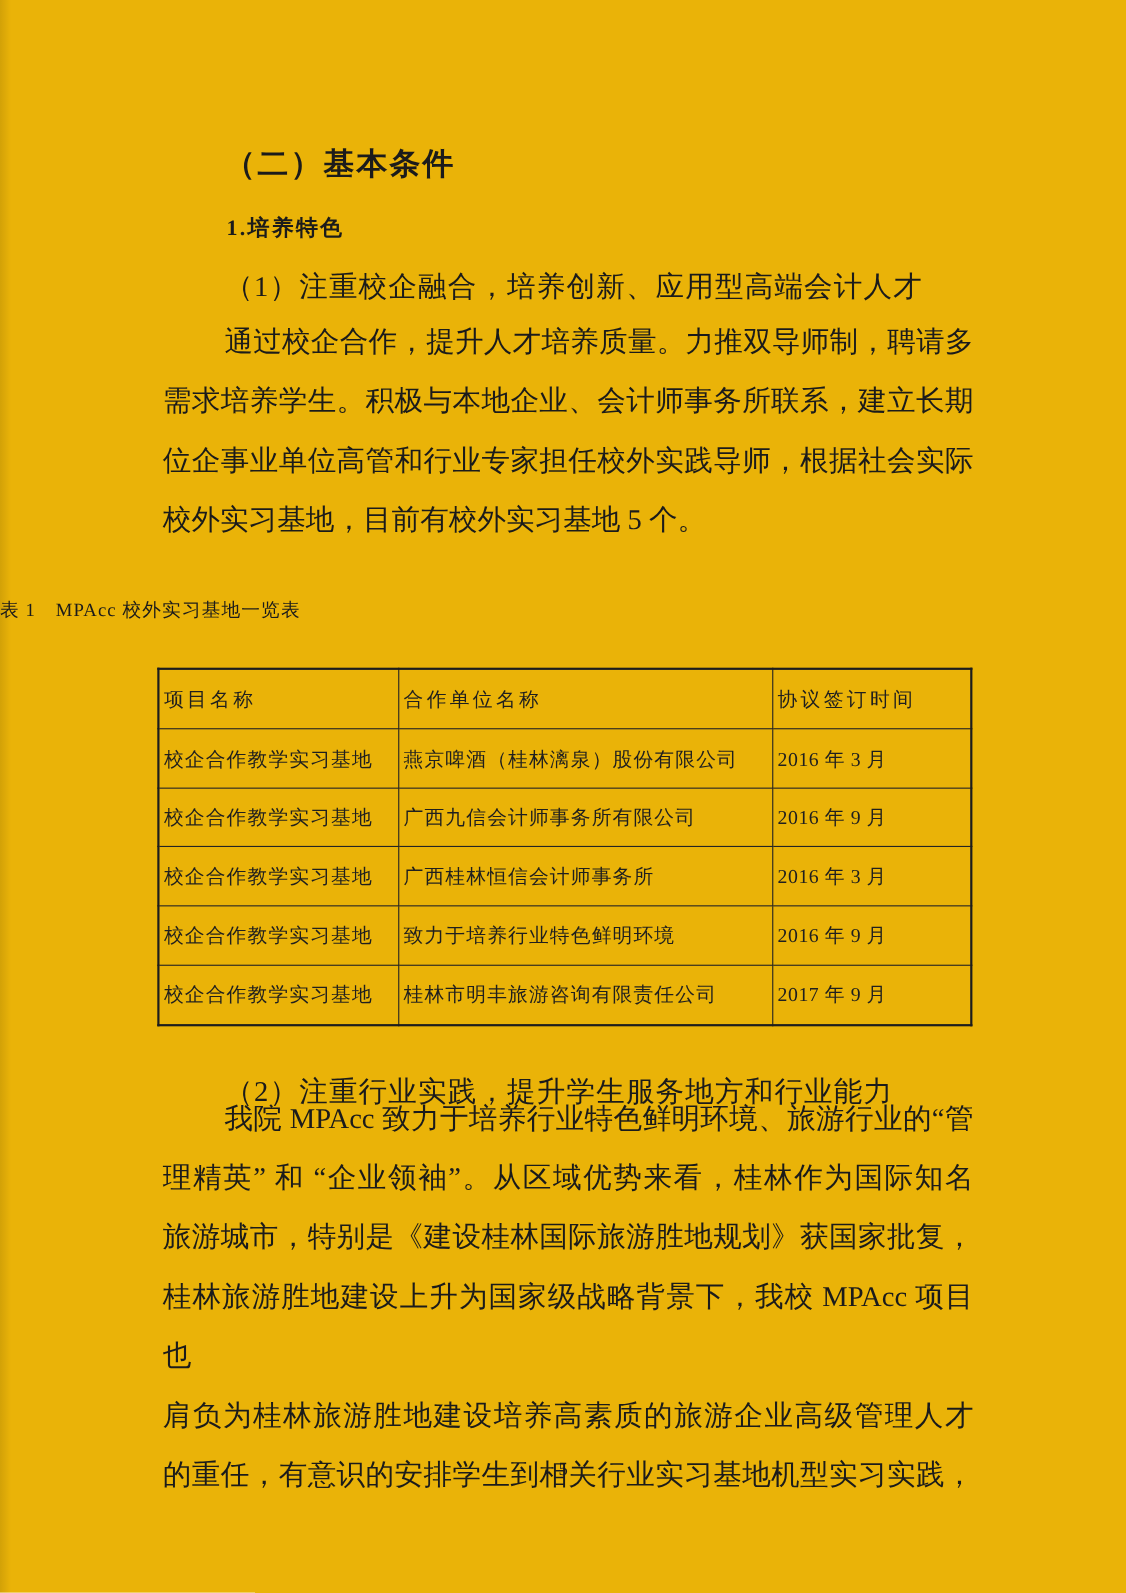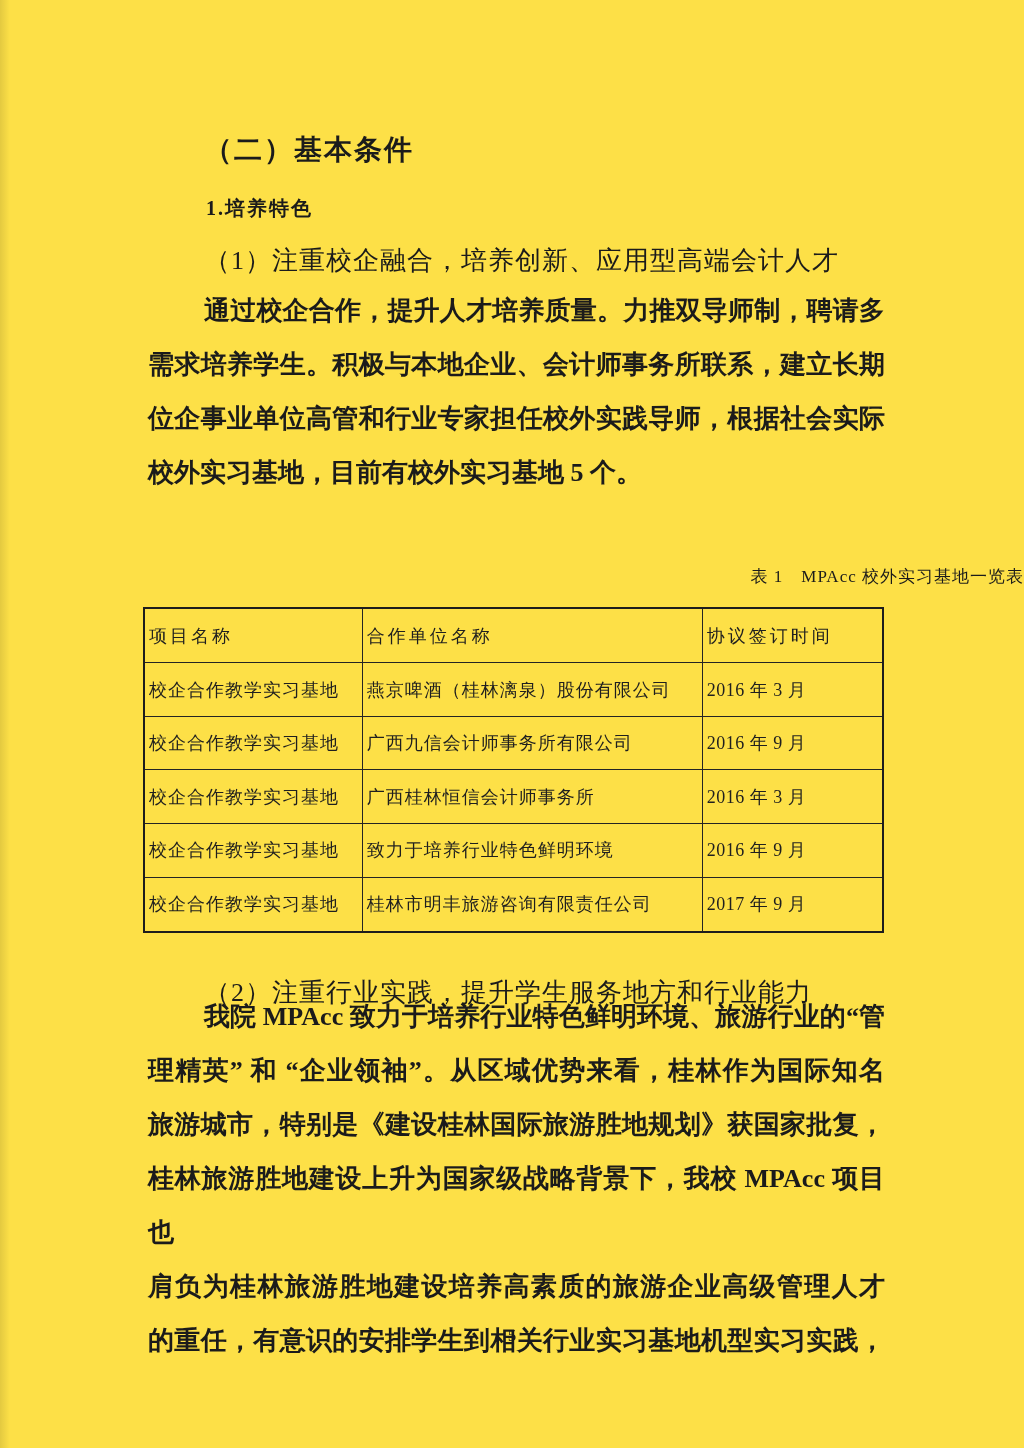--- a/index.html
+++ b/index.html
@@ -4,21 +4,21 @@
 <style>
   html, body {
     margin: 0;
     padding: 0;
     background: #ffffff;
   }
   .page {
     position: relative;
     width: 1024px;
     height: 1448px;
-    background: #fde047;
+    background: #eab308;
     font-family: "Liberation Serif", "DejaVu Serif", serif;
     color: #1b1b1b;
     overflow: hidden;
   }
   
   .page::before {
     content: "";
     position: absolute;
     left: 0; top: 0; bottom: 0;
     width: 10px;
@@ -58,30 +58,29 @@
     left: 148px;
     width: 737px;
     font-size: 26px;
     line-height: 54px;
   }
   .para1 { top: 284px; }
   .para2 { top: 990px; }
   .line {
     text-align: justify;
     text-align-last: justify;
-    font-weight: bold;
   }
   .line.indent { padding-left: 56px; }
   .line.short { text-align-last: left; }
   .caption {
     position: absolute;
     left: 0;
-    top: 565px;
+    top: 543px;
     width: 1024px;
-    text-align: right;
+    text-align: left;
     font-size: 17px;
     line-height: 24px;
     letter-spacing: 1px;
   }
   table.basetable {
     position: absolute;
     left: 143px;
     top: 607px;
     width: 741px;
     height: 326px;

